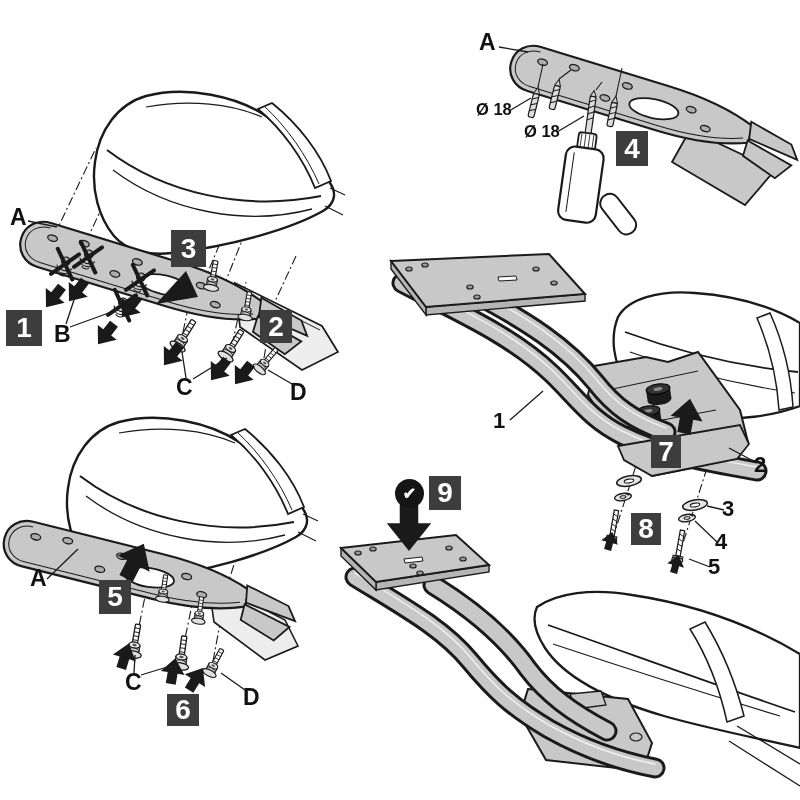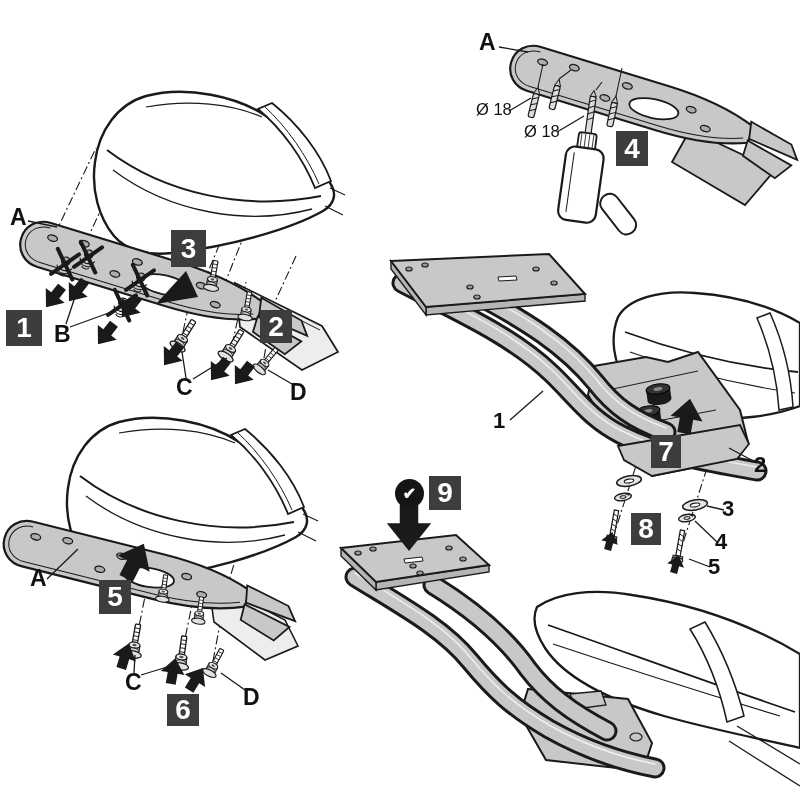--- a/index.html
+++ b/index.html
@@ -4,21 +4,21 @@
 <style>
   html,body{margin:0;padding:0;background:#fff;}
   .stage{position:relative;width:800px;height:800px;background:#ffffff;
          font-family:"Liberation Sans",sans-serif;overflow:hidden;}
   .stage svg{position:absolute;left:0;top:0;}
   .sbox{position:absolute;width:34px;height:34px;background:#3d3d3d;color:#fff;
         display:flex;align-items:center;justify-content:center;
         font-weight:bold;font-size:28px;line-height:1;}
   .lbl{position:absolute;font-weight:bold;font-size:23px;color:#111;line-height:1;}
   .plbl{position:absolute;font-weight:bold;font-size:22px;color:#111;line-height:1;}
-  .dlbl{position:absolute;font-weight:normal;font-size:16.5px;color:#111;line-height:1;
+  .dlbl{position:absolute;font-weight:bold;font-size:16.5px;color:#111;line-height:1;
         white-space:nowrap;}
   .chk{position:absolute;width:29px;height:29px;border-radius:50%;background:#151515;
        color:#fff;font-size:16px;font-weight:bold;display:flex;align-items:center;
        justify-content:center;}
 </style>
 </head>
 <body>
 
 <div class="stage">
 

